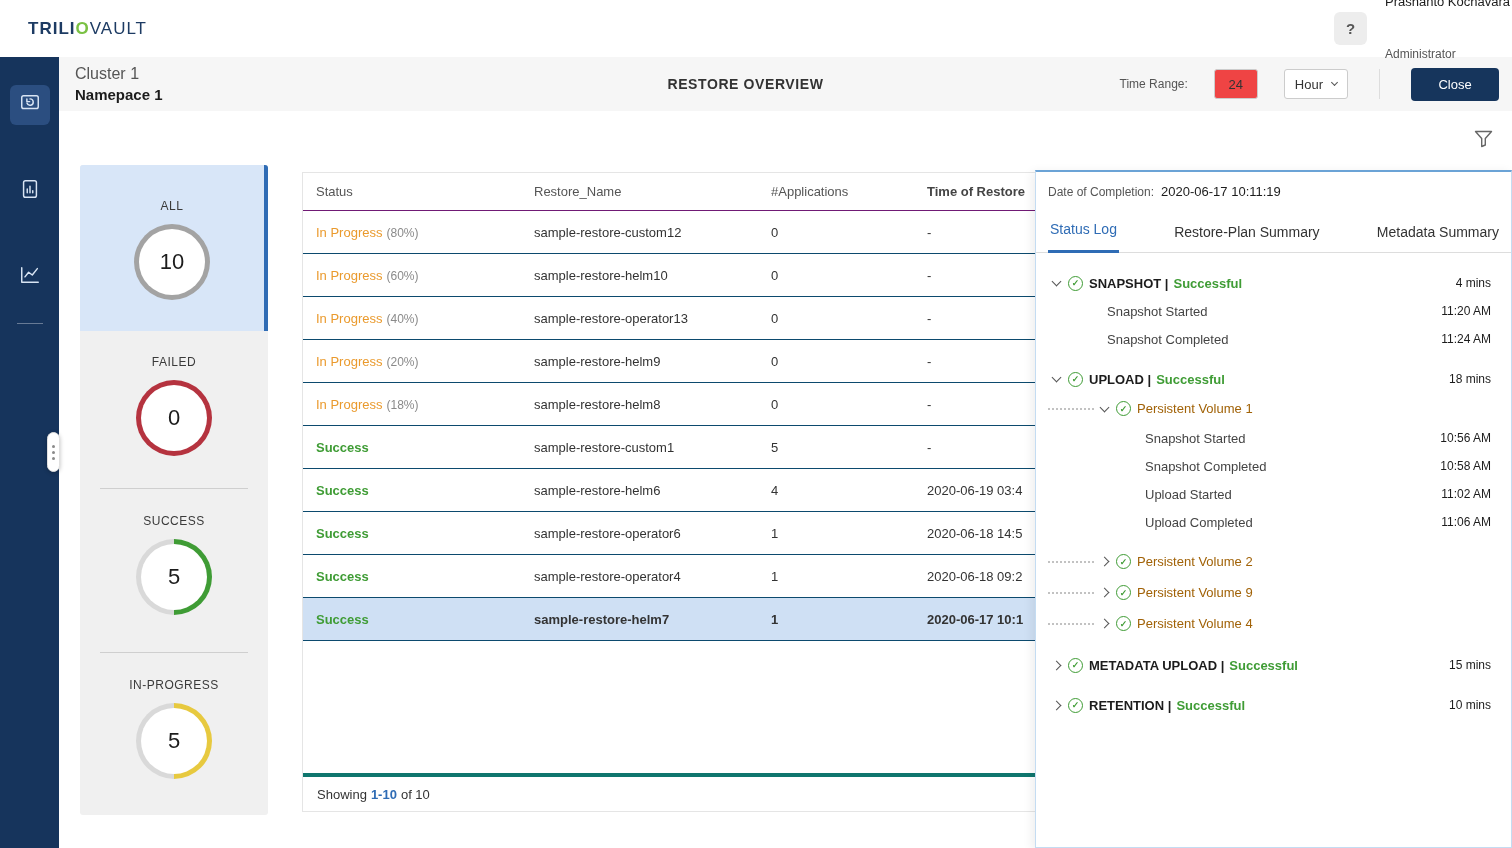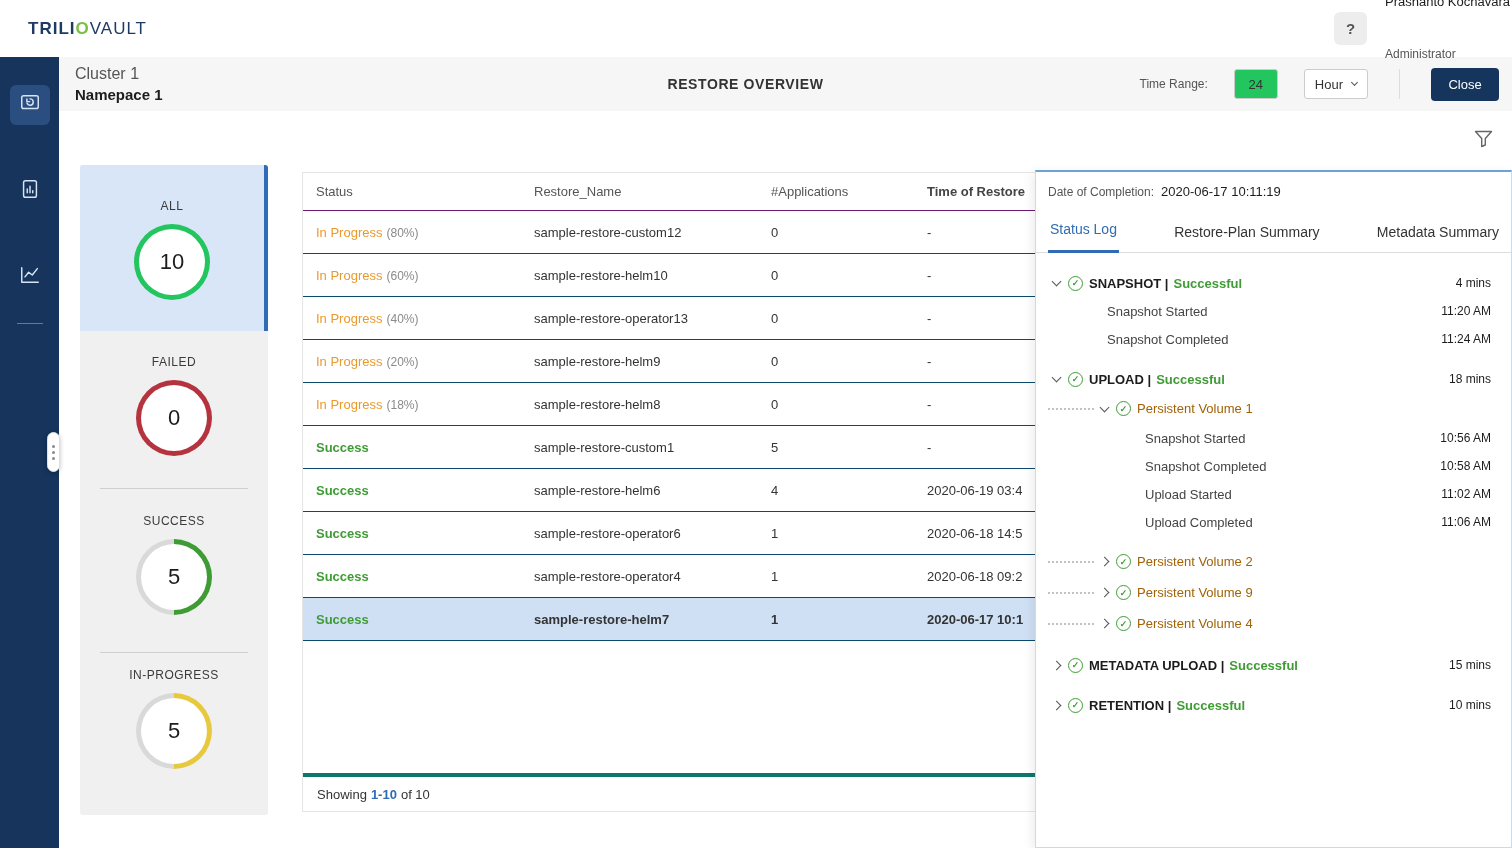--- a/index.html
+++ b/index.html
@@ -42,53 +42,53 @@
     background:#f6f6f6; display:flex; align-items:center; justify-content:space-between;
     padding:0 13px 0 16px; }
   .cluster-block { line-height:1.3; z-index:2; }
   .cluster-name { font-size:16px; color:#555; }
   .namespace-name { font-size:15px; font-weight:bold; color:#1c1c1c; }
   .page-title { position:absolute; left:0; right:80px; text-align:center;
     font-size:14px; font-weight:bold; color:#333; letter-spacing:.6px; }
   .subheader-right { display:flex; align-items:center; gap:26px; z-index:2; }
   .tr-label { font-size:12px; color:#555; }
   .tr-input { width:44px; height:30px; border:1px solid #ccc; border-radius:3px;
-    text-align:center; font-size:13px; color:#333; background:#22c55e; }
+    text-align:center; font-size:13px; color:#333; background:#ef4444; }
   .tr-select { height:30px; border:1px solid #ccc; border-radius:3px; background:#fff;
     display:flex; align-items:center; gap:9px; padding:0 10px; font-size:13px;
     color:#333; cursor:pointer; }
   .vdiv { width:1px; height:30px; background:#ddd; margin:0 5px; }
-  .close-btn { width:68px; height:33px; background:#16355c; color:#fff; border:none;
+  .close-btn { width:88px; height:33px; background:#16355c; color:#fff; border:none;
     border-radius:4px; font-size:13px; cursor:pointer; font-family:inherit; }
 
   .chev { width:7px; height:7px; border-right:1.8px solid #555;
     border-bottom:1.8px solid #555; display:inline-block; }
   .chev.down { transform:rotate(45deg); margin-top:-3px; }
   .chev.right { transform:rotate(-45deg); }
   .chev.small { width:5px; height:5px; border-width:1.5px; }
 
   
   .filter-btn { position:absolute; top:130px; right:19px; cursor:pointer; }
 
   
   .summary-col { position:absolute; left:80px; top:165px; width:188px; height:650px;
     background:#f0f0f0; border-radius:3px; }
   .sum-sec { position:absolute; left:0; width:100%; text-align:center; cursor:pointer; }
   .sec-all { top:0; height:166px; background:#d8e6f8; border-right:4px solid #2f6cb5;
     padding-top:34px; border-radius:3px 3px 0 0; }
   .sec-failed { top:166px; height:157px; padding-top:24px; }
   .sec-success { top:323px; height:164px; padding-top:26px; }
-  .sec-inprogress { top:487px; height:163px; padding-top:16px; }
+  .sec-inprogress { top:487px; height:163px; padding-top:26px; }
   .sum-divider { position:absolute; left:20px; right:20px; height:1px; background:#cfcfcf; }
   .sum-label { font-size:12px; color:#3a3a3a; letter-spacing:.5px; }
   .ring { width:76px; height:76px; border-radius:50%; margin:11px auto 0;
     display:flex; align-items:center; justify-content:center; }
   .ring-inner { width:66px; height:66px; background:#fff; border-radius:50%;
     display:flex; align-items:center; justify-content:center; font-size:22px; color:#1c1c1c; }
-  .ring-all { background:#22c55e; }
+  .ring-all { background:#a3a3a3; }
   .ring-failed { background:#b5333f; }
   .ring-success { background:conic-gradient(#3f9c35 0 50%, #d9d9d9 0); }
   .ring-inprogress { background:conic-gradient(#e7c93f 0 50%, #d9d9d9 0); }
 
   
   .table-wrap { position:absolute; left:302px; top:172px; width:1160px; height:640px;
     border:1px solid #e5e5e5; background:#fff; display:flex; flex-direction:column; }
   .t-header { display:flex; align-items:center; height:38px;
     border-bottom:1px solid #701a75; font-size:13px; color:#555; flex:none; }
   .t-row { display:flex; align-items:center; height:43px;

